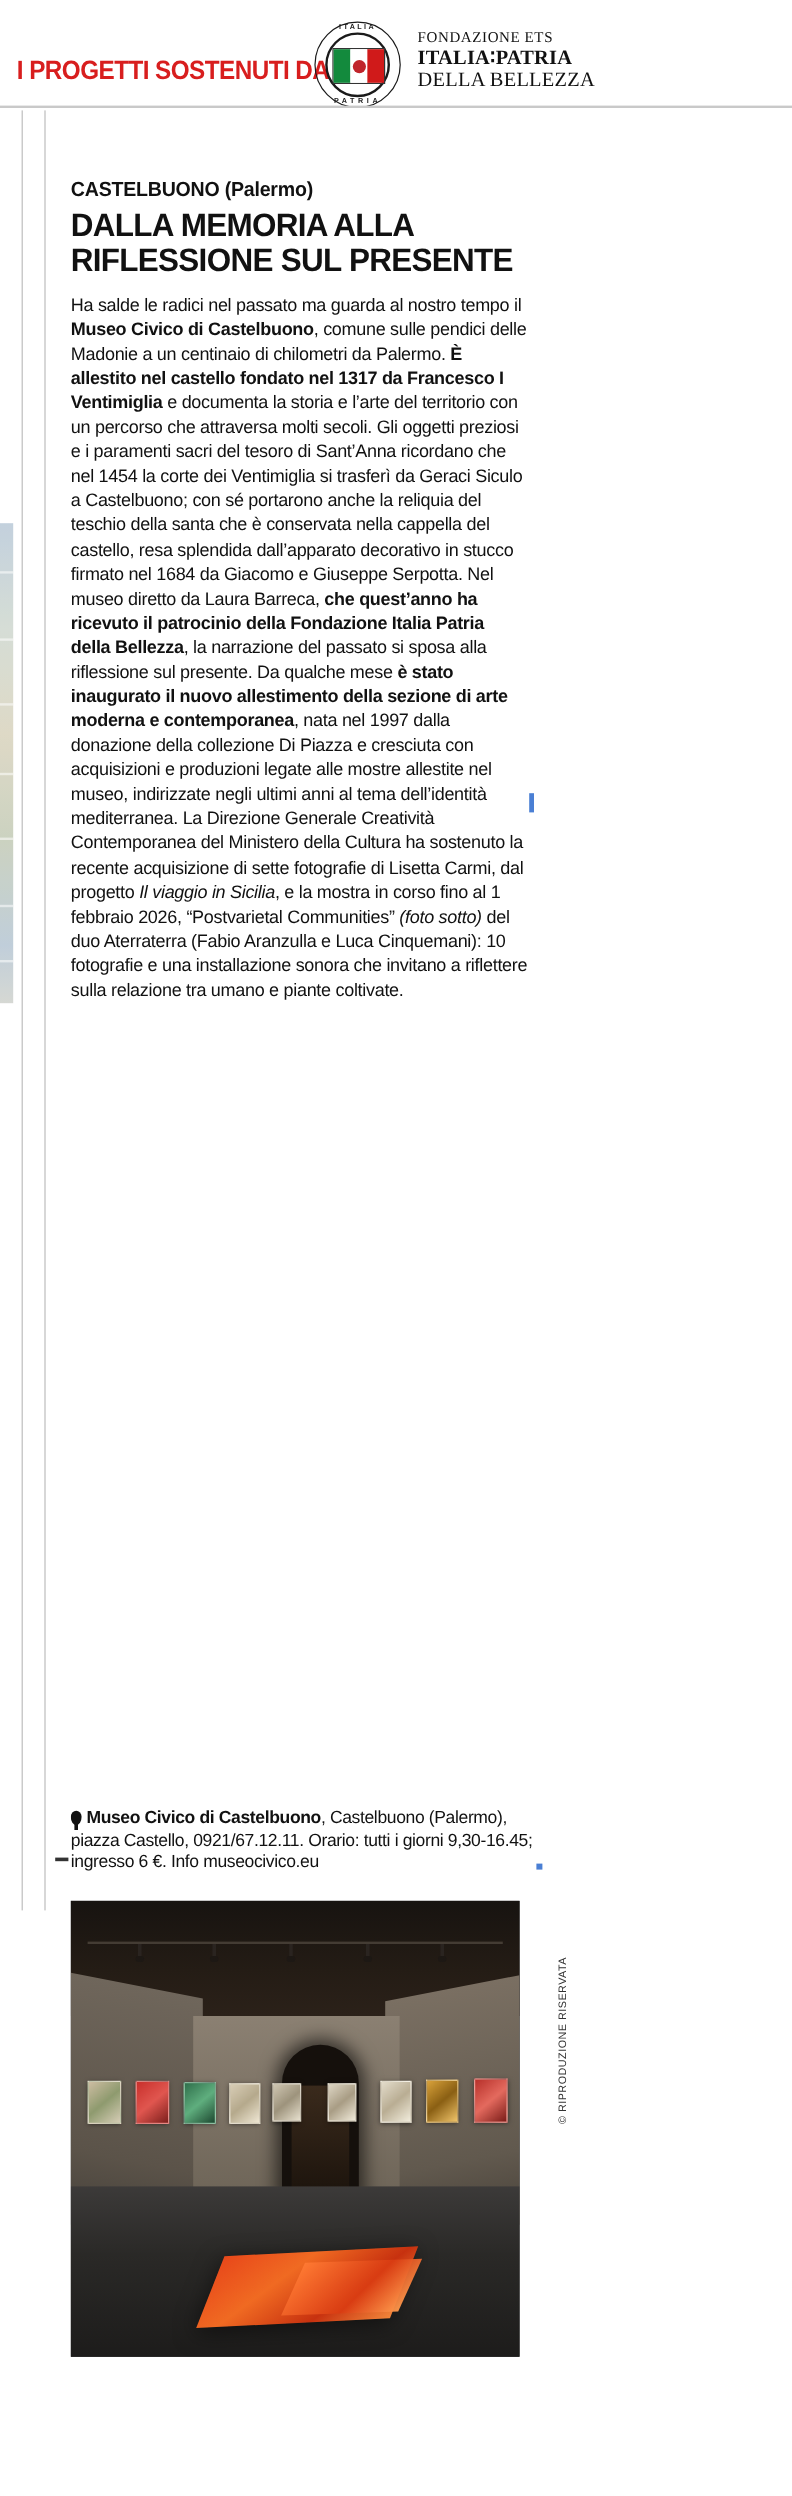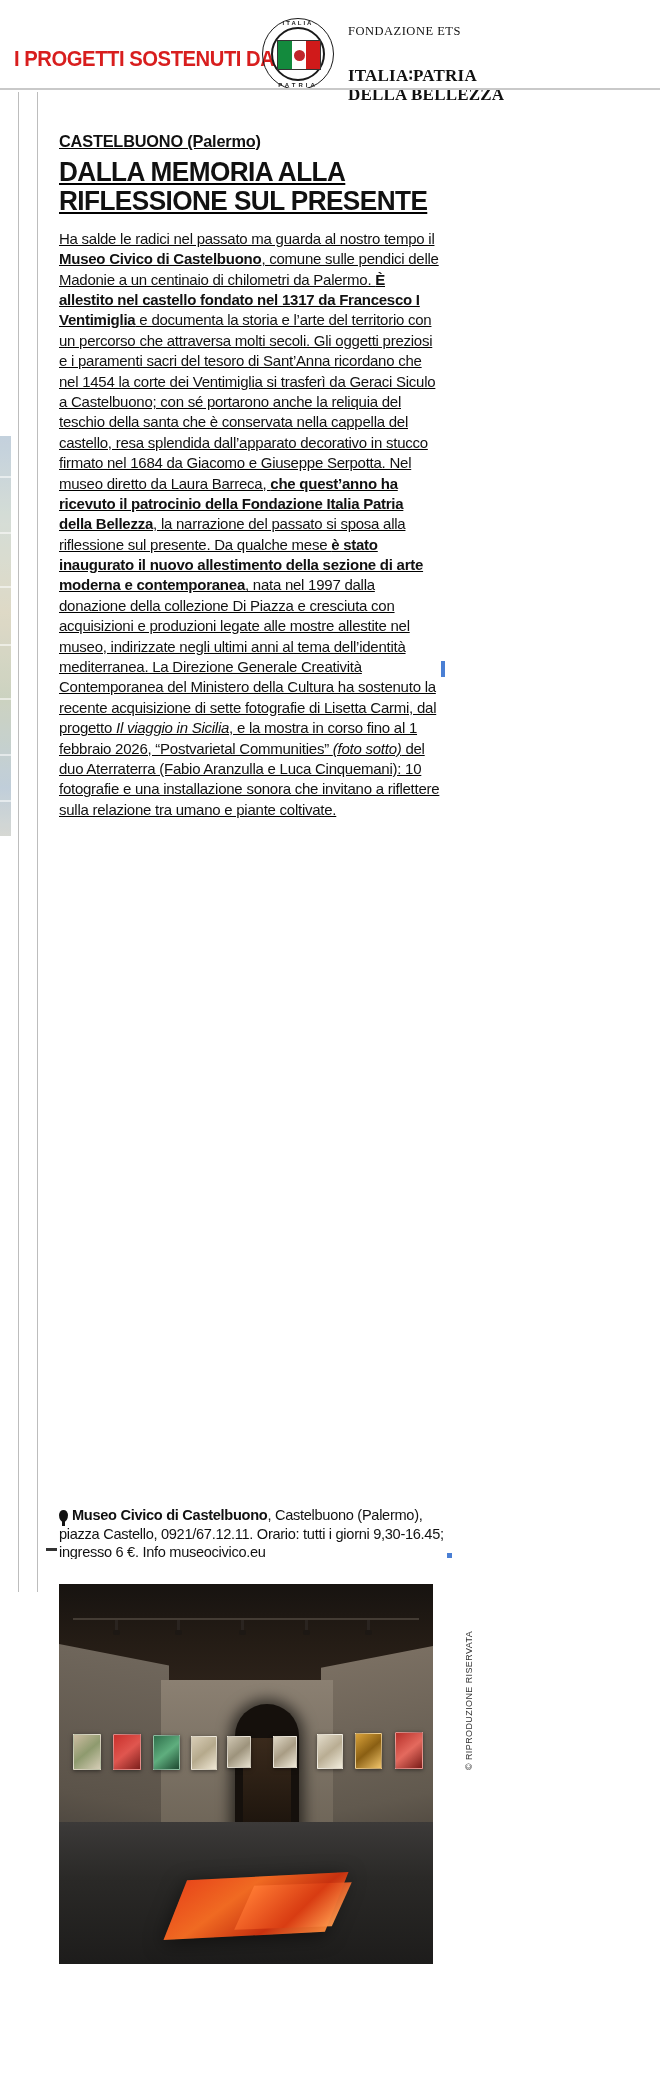--- a/index.html
+++ b/index.html
@@ -118,25 +118,24 @@
     letter-spacing: 0.5px;
     color: #111;
     font-family: "Liberation Serif", serif;
   }
   .logo-text .l2 {
     font-size: 17px;
     font-weight: bold;
     letter-spacing: 0.2px;
     color: #111;
     font-family: "Liberation Serif", serif;
-    margin-top: 28px;
   }
   .logo-text .l3 {
     font-size: 17px;
-    font-weight: bold;
+    font-weight: normal;
     letter-spacing: 0.2px;
     color: #111;
     font-family: "Liberation Serif", serif;
   }
 
   .header-rule {
     position: absolute;
     left: 0;
     top: 88px;
     width: 660px;
@@ -177,23 +176,22 @@
     left: 0;
     width: 11px;
     height: 2px;
     background: rgba(255,255,255,0.55);
   }
 
   
   .article {
     position: absolute;
     left: 59px;
-    top: 132px;
+    top: 148px;
     width: 381px;
-    text-decoration: underline;
   }
   .dateline {
     font-family: "Liberation Sans", sans-serif;
     font-weight: bold;
     font-size: 17px;
     letter-spacing: -0.2px;
     margin: 0 0 6px 0;
     color: #111;
     transform: scaleX(0.96);
     transform-origin: left center;

